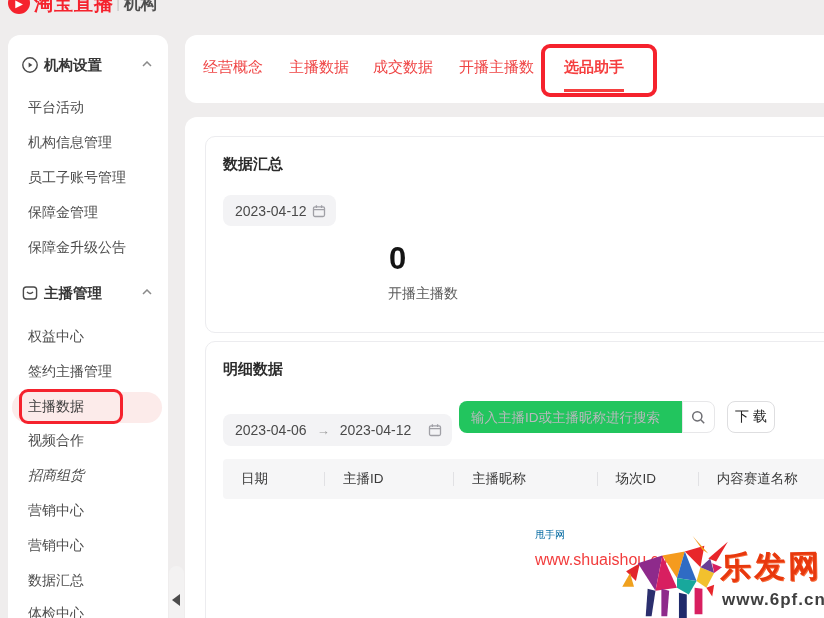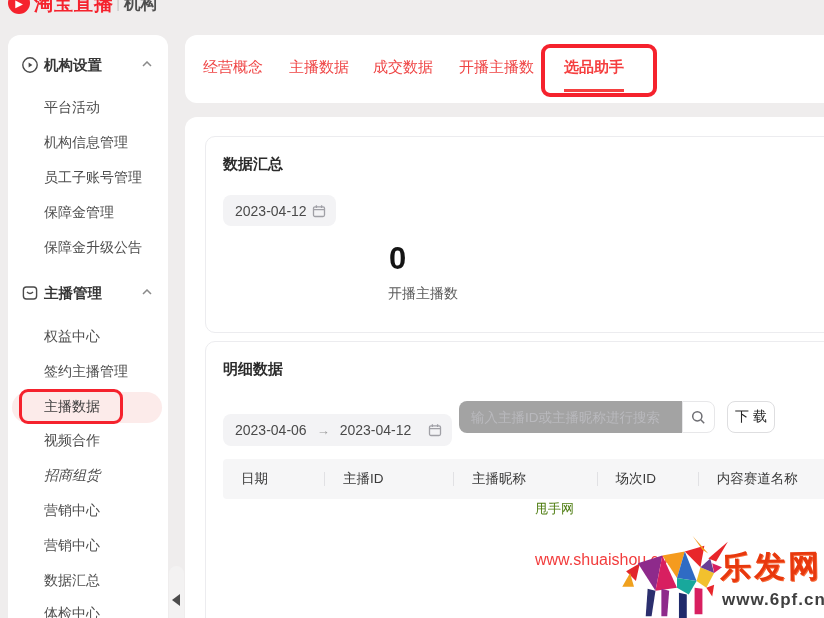--- a/index.html
+++ b/index.html
@@ -10,21 +10,21 @@
   
   #brand-icon { left:8px; top:-8px; width:22px; height:22px; border-radius:50%; background:#f5222d; color:#fff; font-size:10px; display:flex; align-items:center; justify-content:center; }
   #brand-text { left:34px; top:-9px; font-size:19px; font-weight:800; color:#f5222d; letter-spacing:1px; }
   #brand-divider { left:116px; top:-6px; font-size:16px; color:#c9c9c9; }
   #brand-suffix { left:124px; top:-7px; font-size:16.5px; font-weight:600; color:#4f4f4f; }
 
   
   #sidebar { left:8px; top:35px; width:160px; height:600px; background:#fff; border-radius:12px; }
   .side-row { position:absolute; left:0; width:160px; height:22px; display:flex; align-items:center; }
   .side-section-label { margin-left:36px; font-size:14.5px; font-weight:600; color:#363636; }
-  .side-item-label { margin-left:36px; font-size:14px; color:#4d4d4d; }
+  .side-item-label { margin-left:20px; font-size:14px; color:#4d4d4d; }
   .side-icon { position:absolute; left:13px; top:2px; width:18px; height:18px; }
   .side-caret { position:absolute; right:16px; top:7px; }
   #selected-pill { left:4px; top:357px; width:150px; height:31px; background:#fcebea; border-radius:16px; }
 
   
   #collapse-pill { left:169px; top:566px; width:15px; height:60px; background:#f3f2f2; border-radius:8px 8px 0 0; }
   #collapse-arrow { left:172px; top:594px; width:0; height:0; border-top:6px solid transparent; border-bottom:6px solid transparent; border-right:8px solid #4b4b4b; }
 
   
   #tabbar { left:185px; top:35px; width:660px; height:68px; background:#fff; border-radius:12px; display:flex; align-items:flex-start; padding:23px 0 0 18px; }
@@ -47,33 +47,33 @@
 
   .chip { position:absolute; height:31px; background:#f3f3f5; border-radius:8px; display:flex; align-items:center; font-size:14px; color:#4a4a4a; }
   #summary-date-chip { left:17px; top:58px; width:113px; padding:0 10px 0 12px; justify-content:space-between; }
   #range-chip { left:17px; top:59px; width:229px; padding:0 10px 0 12px; height:32px;margin-top:13px; }
   #range-chip .arrow { color:#9a9a9a; margin:0 10px; font-size:13px; }
   #range-chip .cal { margin-left:auto; }
 
   #metric-value { left:183px; top:104px; font-size:31px; font-weight:600; color:#141414; }
   #metric-label { left:182px; top:148px; font-size:14px; color:#5a5a5a; }
 
-  #search-box { left:253px; top:59px; width:223px; height:32px; background:#a3a3a3; border-radius:8px 0 0 8px; display:flex; align-items:center; }
+  #search-box { left:253px; top:59px; width:223px; height:32px; background:#22c55e; border-radius:8px 0 0 8px; display:flex; align-items:center; }
   #search-box input { flex:1; border:none; outline:none; background:transparent; font-size:13.5px; color:#444; padding:0 8px 0 12px; font-family:inherit; }
   #search-box input::placeholder { color:#b9b9bd; }
   #search-btn { left:476px; top:59px; width:33px; height:32px; background:#fff; border:1px solid #e7e7e9; border-radius:0 8px 8px 0; display:flex; align-items:center; justify-content:center; cursor:pointer; }
   #download-btn { left:521px; top:59px; width:48px; height:32px; background:#fff; border:1px solid #dedee0; border-radius:8px; font-size:14px; color:#262626; display:flex; align-items:center; justify-content:center; cursor:pointer; white-space:nowrap; }
 
   #table-head { left:17px; top:117px; width:625px; height:40px; background:#f6f6f7; border-radius:4px; display:flex; align-items:center; }
   .th { font-size:13.5px; color:#3a3a3a; font-weight:500; padding-left:18px; display:flex; align-items:center; height:100%; }
   .th-div { width:1px; height:14px; background:#e1e1e4; }
   .th.c0{width:108px;} .th.c1{width:137px;} .th.c2{width:153px;} .th.c3{width:107px;} .th.c4{width:160px;}
 
   
-  #wm-name { left:535px; top:500px; font-size:13px; color:#4d7c0f; }
+  #wm-name { left:535px; top:528px; font-size:10px; color:#0369a1; }
   #wm-url  { left:535px; top:551px; font-size:16px; color:#f23c3c; }
   #bull { left:618px; top:534px; }
   #lefa-name { left:720px; top:546px; font-size:31px; font-weight:900; color:#e8380d; letter-spacing:3px; text-shadow:1px 1px 0 #f6693a; transform:rotate(-1deg); }
   #lefa-url { left:722px; top:590px; font-size:17px; font-weight:800; color:#3f3f3f; letter-spacing:1px; }
 </style>
 </head>
 <body>
 
 <div class="abs" id="brand-icon">▶</div>
 <div class="abs" id="brand-text">淘宝直播</div>

